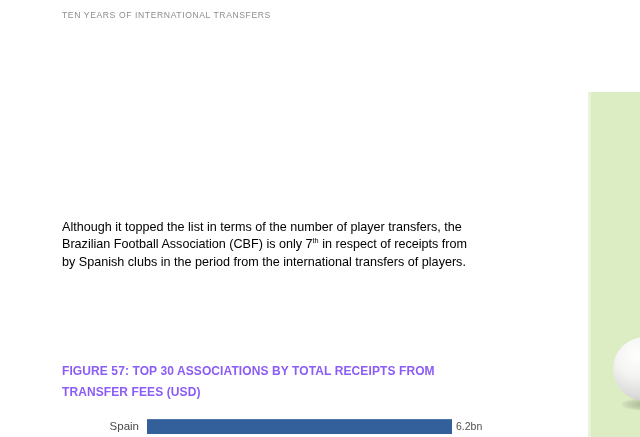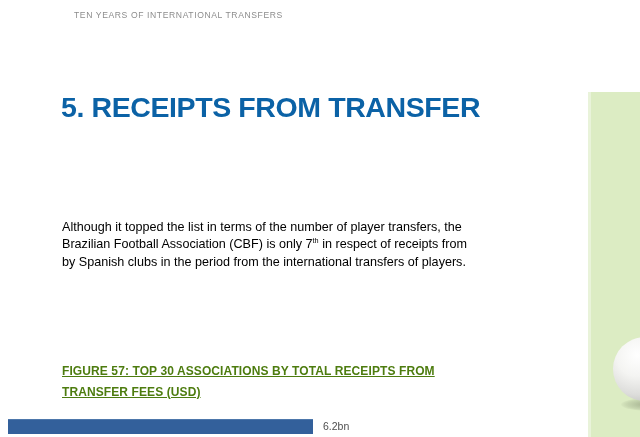--- a/index.html
+++ b/index.html
@@ -15,21 +15,20 @@
     background: #ffffff;
     overflow: hidden;
   }
   .running-header {
     position: absolute;
     left: 62px;
     top: 10px;
     font-size: 8.6px;
     letter-spacing: 0.6px;
     color: #8c8c8c;
-    margin-left: 12px;
   }
   .section-title {
     position: absolute;
     left: 61px;
     top: 88px;
     color: #0b62a6;
     font-size: 28.5px;
     font-weight: 700;
     line-height: 38px;
     letter-spacing: -0.4px;
@@ -46,26 +45,25 @@
   .body-paragraph sup {
     font-size: 0.58em;
     vertical-align: super;
     line-height: 0;
     text-align: right;
   }
   .figure-caption {
     position: absolute;
     left: 62px;
     top: 361px;
-    color: #4d7c0f;
+    color: #8b5cf6;
     font-size: 12px;
     font-weight: 700;
     line-height: 21px;
     letter-spacing: 0.1px;
-    text-decoration: underline;
   }
   .chart {
     position: absolute;
     left: 0;
     top: 417px;
     width: 560px;
   }
   .bar-row {
     display: flex;
     align-items: center;
@@ -79,21 +77,21 @@
     flex: 0 0 139px;
   }
   .bar {
     margin-left: 8px;
     width: 305px;
     height: 14px;
     background: #33609b;
     border-top: 1px solid #4d77ab;
   }
   .bar-value {
-    margin-left: 10px;
+    margin-left: 4px;
     font-size: 10.5px;
     color: #4f4f4f;
   }
   .side-panel {
     position: absolute;
     left: 588px;
     top: 92px;
     width: 52px;
     height: 345px;
     background: #dcecc3;
@@ -119,36 +117,36 @@
   }
 </style>
 </head>
 <body>
 
 <div class="page">
 
   <div class="running-header">TEN YEARS OF INTERNATIONAL TRANSFERS</div>
 
   <div class="section-title">
-    <div>5. RECEIPTS FROM TRANSFER</div>
   </div>
 
   <div class="body-paragraph">
     <div>Although it topped the list in terms of the number of player transfers, the</div>
     <div><span>Brazilian Football Association (CBF) is only 7</span><sup>th</sup><span> in respect of receipts from</span></div>
     <div>by Spanish clubs in the period from the international transfers of players.</div>
   </div>
 
   <div class="figure-caption">
     <div>FIGURE 57: TOP 30 ASSOCIATIONS BY TOTAL RECEIPTS FROM</div>
     <div>TRANSFER FEES (USD)</div>
   </div>
 
   <div class="chart">
     <div class="bar-row">
+      <div class="bar-label">Spain</div>
       <div class="bar"></div>
       <div class="bar-value">6.2bn</div>
     </div>
   </div>
 
   <div class="side-panel">
     <div class="ball-shadow"></div>
     <div class="ball"></div>
   </div>
 

